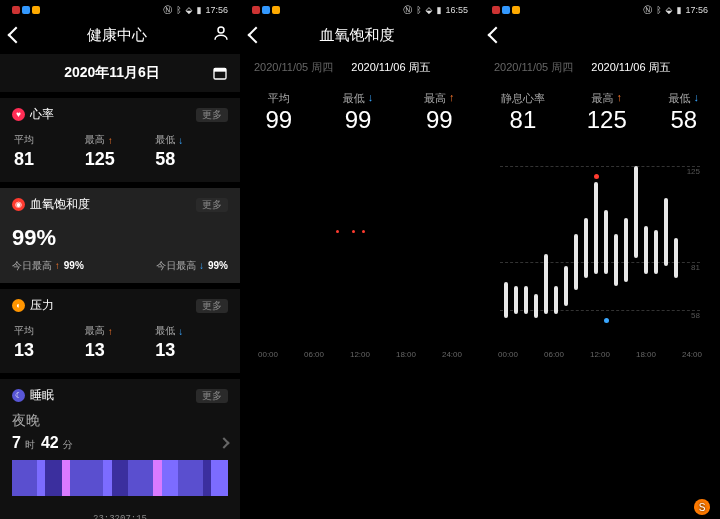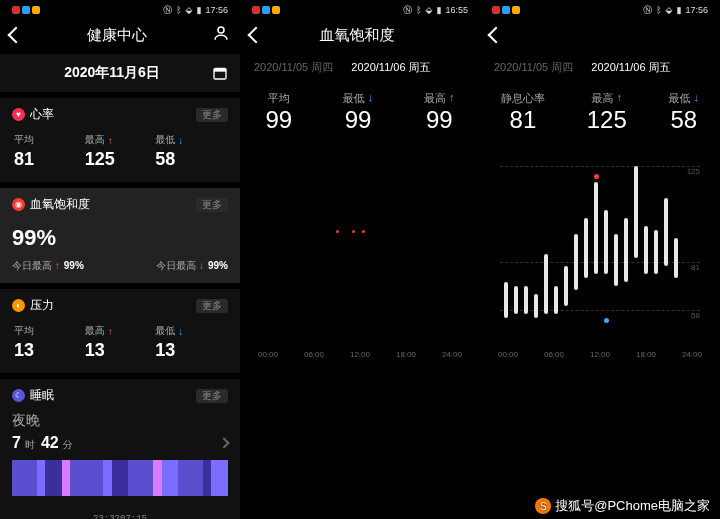--- a/index.html
+++ b/index.html
@@ -334,14 +334,13 @@
     <span>00:00</span>
       <span>06:00</span>
       <span>12:00</span>
       <span>18:00</span>
       <span>24:00</span>
   </div>
 </div>
 
 <div class="watermark">
   <span class="wm-logo">S</span>
-  <span>搜狐号@PChome电脑之家</span>
 </div>
 
 </body></html>

